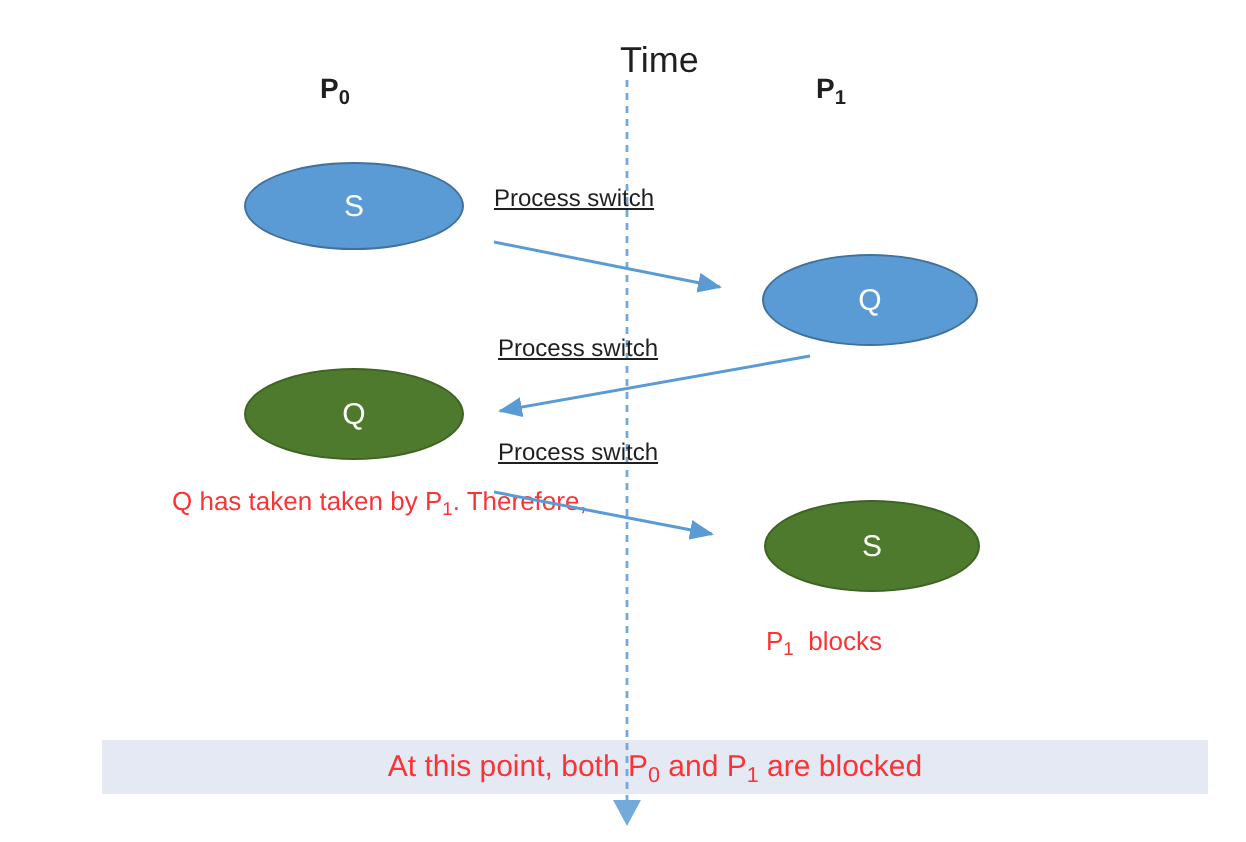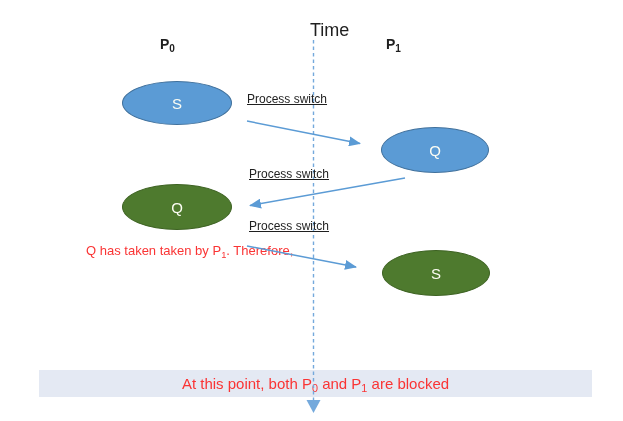--- a/index.html
+++ b/index.html
@@ -28,42 +28,42 @@
   .annotation .line{white-space:pre-wrap;}
   .sub{font-size:0.72em;vertical-align:-0.28em;line-height:0;}
   .banner{
     left:39px;top:370px;width:553px;height:27px;background:var(--banner-bg);
     display:flex;align-items:center;justify-content:center;
   }
   .banner-text{color:var(--red-text);font-size:15px;white-space:pre-wrap;}
   svg.layer{position:absolute;left:0;top:0;pointer-events:none;}
   #underlay{z-index:1;} #content-z{z-index:2;} #overlay{z-index:3;}
   .zwrap{position:absolute;left:0;top:0;width:100%;height:100%;}
-  .banner{z-index:0;}
+  .banner{z-index:0;margin-left:12px;}
 </style>
 </head>
 <body>
 
 <div id="slide">
 
   <div class="abs banner">
     <div class="banner-text"><span>At this point, both P</span><span class="sub">0</span><span> and P</span><span class="sub">1</span><span> are blocked</span></div>
   </div>
 
   <svg id="underlay" class="layer" width="623" height="421" viewBox="0 0 623 421">
     <line x1="313.5" y1="40" x2="313.5" y2="401" stroke="var(--dashed-blue)" stroke-width="1.4" stroke-dasharray="3.5,3"></line>
     <polygon points="306.5,400 320.5,400 313.5,413" fill="var(--dashed-blue)"></polygon>
   </svg>
 
   <div class="zwrap" id="content-z">
     <div class="abs time-label" style="left:294px;top:20px;">Time</div>
 
     <div class="abs col-header" style="left:160px;top:36px;"><span>P</span><span class="sub">0</span></div>
 
-    <div class="abs col-header" style="left:386px;top:36px;"><span>P</span><span class="sub">1</span></div>
+    <div class="abs col-header" style="left:408px;top:36px;"><span>P</span><span class="sub">1</span></div>
 
     <div class="abs ellipse blue" style="left:122px;top:81px;width:110px;height:44px;">
       <span class="ellipse-label">S</span>
     </div>
 
     <div class="abs ellipse blue" style="left:381px;top:127px;width:108px;height:46px;">
       <span class="ellipse-label">Q</span>
     </div>
 
     <div class="abs ellipse green" style="left:122px;top:184px;width:110px;height:46px;">
@@ -76,20 +76,21 @@
 
     <div class="abs switch-label" style="left:247px;top:92px;">Process switch</div>
     <div class="abs switch-label" style="left:249px;top:167px;">Process switch</div>
     <div class="abs switch-label" style="left:249px;top:219px;">Process switch</div>
 
     <div class="abs annotation" style="left:86px;top:241px;">
       <div class="line"><span>Q has taken taken by P</span><span class="sub">1</span><span>. Therefore,</span></div>
     </div>
 
     <div class="abs annotation" style="left:383px;top:311px;">
+      <div class="line"><span>P</span><span class="sub">1</span><span>  blocks</span></div>
     </div>
   </div>
 
   <svg id="overlay" class="layer" width="623" height="421" viewBox="0 0 623 421">
     <defs>
       <marker id="ah" viewBox="0 0 12 10" refX="11" refY="5" markerWidth="12" markerHeight="10" orient="auto" markerUnits="userSpaceOnUse">
         <path d="M0,0 L12,5 L0,10 z" fill="var(--arrow-blue)"></path>
       </marker>
     </defs>
     <line x1="247" y1="121" x2="360" y2="143.5" stroke="var(--arrow-blue)" stroke-width="1.5" marker-end="url(#ah)"></line>

